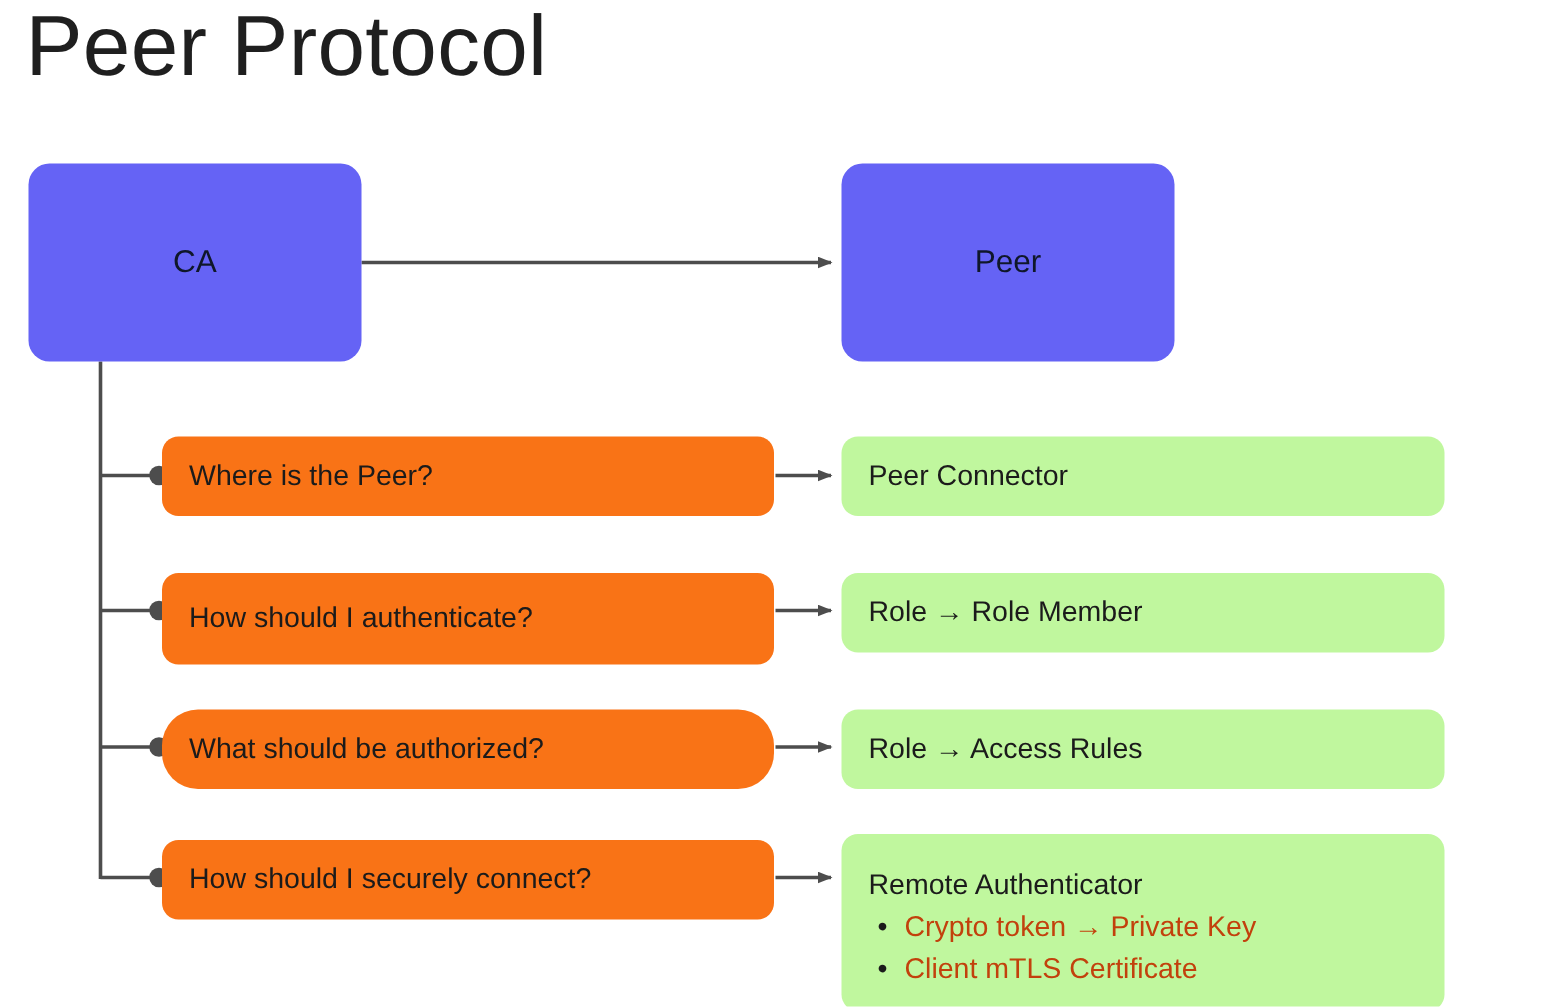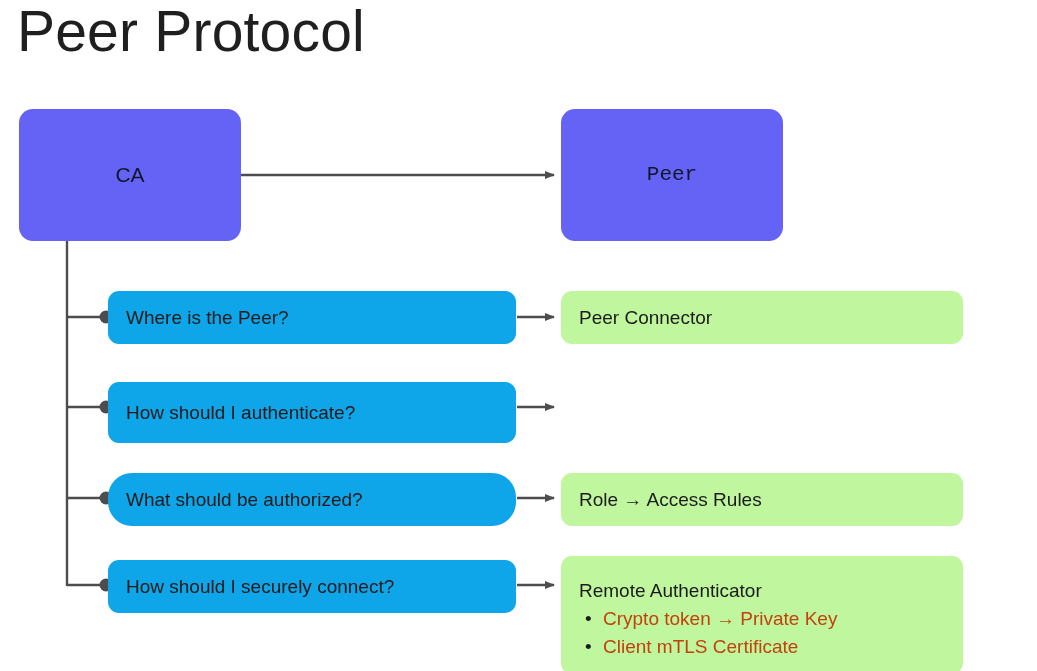--- a/index.html
+++ b/index.html
@@ -61,21 +61,21 @@
   }
   .node-actor .node-label {
     color: #0f172a;
     font-size: 21px;
     line-height: 26px;
     font-weight: 400;
     text-align: center;
   }
 
   .node-question {
-    background: #0ea5e9;
+    background: #f97316;
     border-radius: 11px;
     align-items: center;
     justify-content: flex-start;
     padding-left: 18px;
     padding-right: 12px;
   }
   .node-question .node-label {
     color: #1b1b1b;
     font-size: 19px;
     line-height: 24px;
@@ -181,33 +181,36 @@
     </g>
     <g>
       <line x1="517" y1="585" x2="554" y2="585" stroke="#4d4d4d" stroke-width="2.4" marker-end="url(#arrowhead)"></line>
     </g>
   </svg>
 
   <div class="node node-actor" style="left:19px; top:109px; width:222px; height:132px;">
     <span class="node-label">CA</span>
   </div>
 
-  <div class="node node-actor" style="left:561px; top:109px; width:222px; height:132px;font-family:Liberation Mono, monospace;">
+  <div class="node node-actor" style="left:561px; top:109px; width:222px; height:132px;">
     <span class="node-label">Peer</span>
   </div>
 
   <div class="node node-question" style="left:108px; top:291px; width:408px; height:53px;">
     <span class="node-label">Where is the Peer?</span>
   </div>
   <div class="node node-answer" style="left:561px; top:291px; width:402px; height:53px;">
     <span class="node-label">Peer Connector</span>
   </div>
 
   <div class="node node-question" style="left:108px; top:382px; width:408px; height:61px;">
     <span class="node-label">How should I authenticate?</span>
+  </div>
+  <div class="node node-answer" style="left:561px; top:382px; width:402px; height:53px;">
+    <span class="node-label">Role → Role Member</span>
   </div>
 
   <div class="node node-question" style="left:108px; top:473px; width:408px; height:53px;border-radius:24px;">
     <span class="node-label">What should be authorized?</span>
   </div>
   <div class="node node-answer" style="left:561px; top:473px; width:402px; height:53px;">
     <span class="node-label">Role → Access Rules</span>
   </div>
 
   <div class="node node-question" style="left:108px; top:560px; width:408px; height:53px;align-items:center;">

